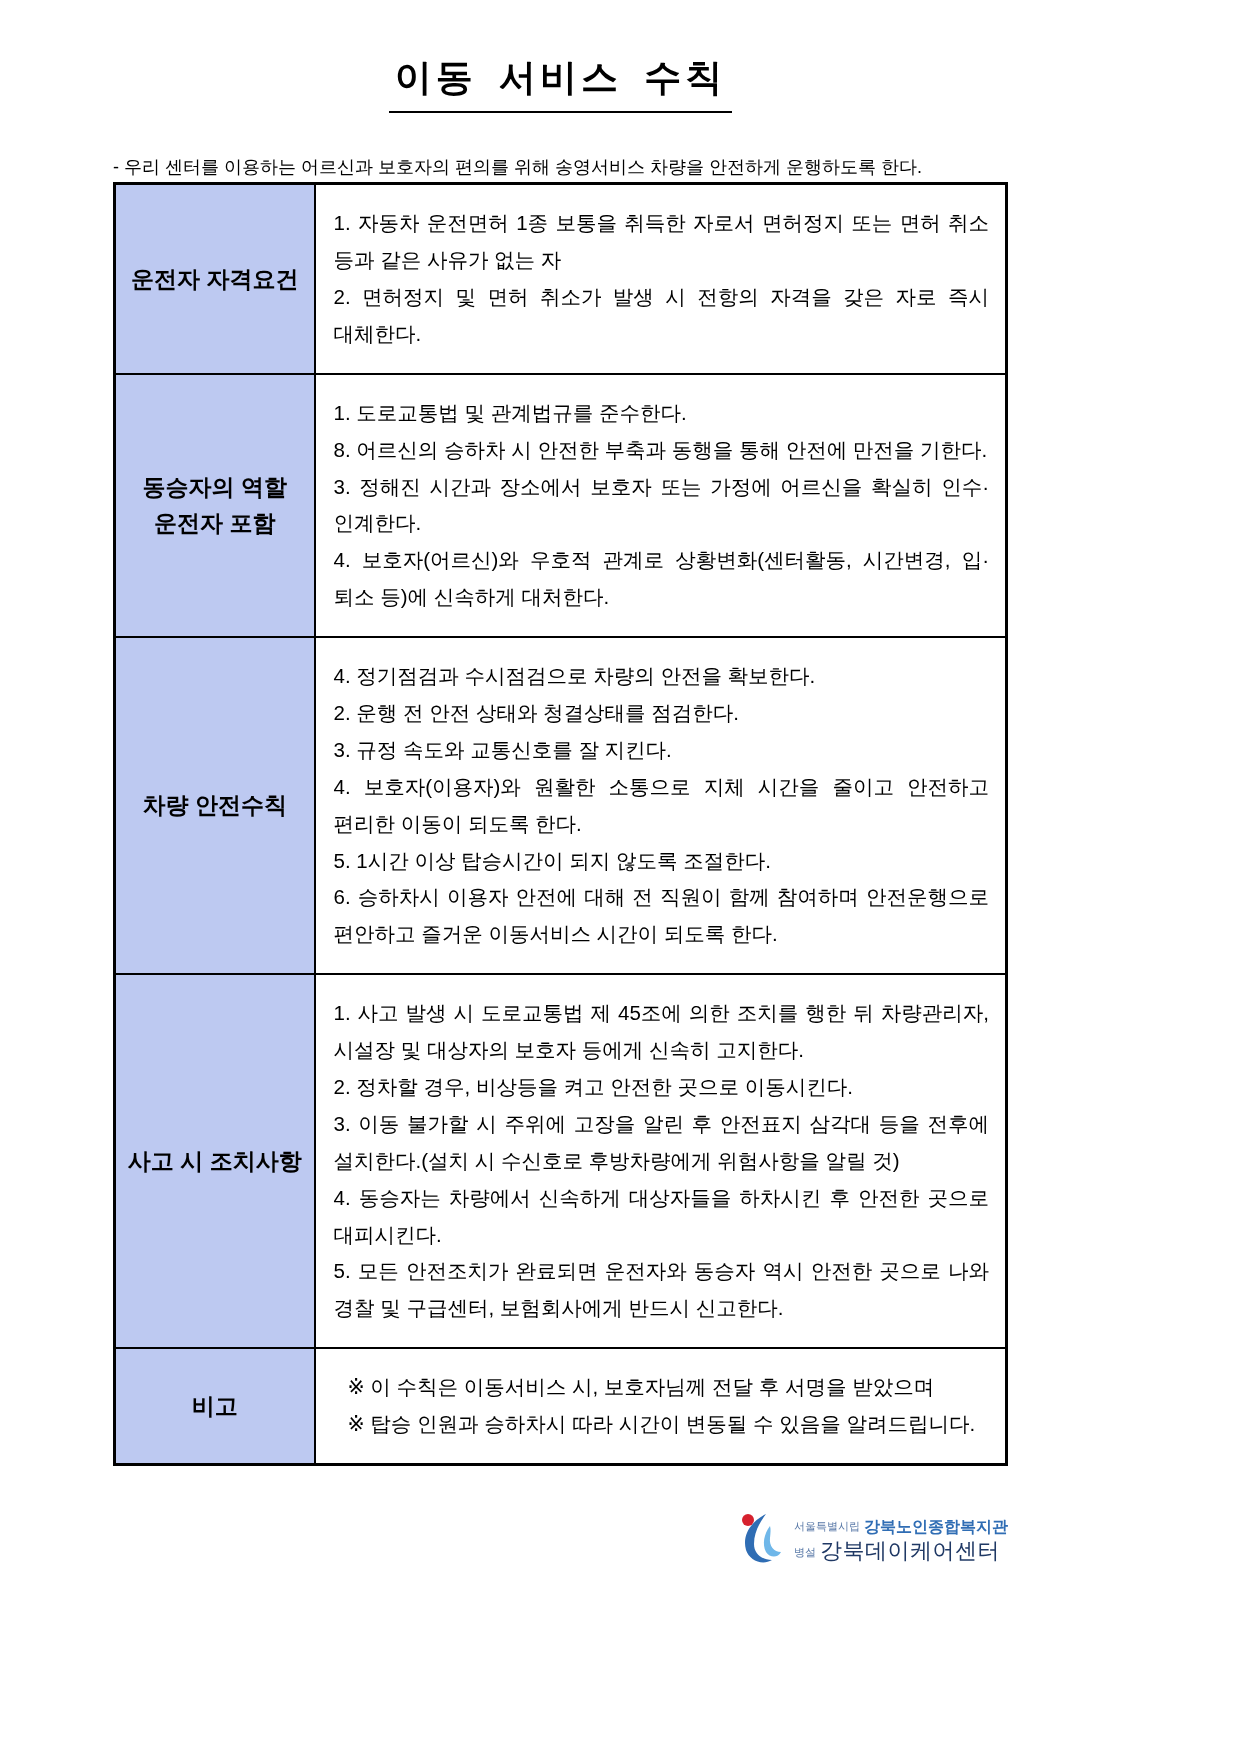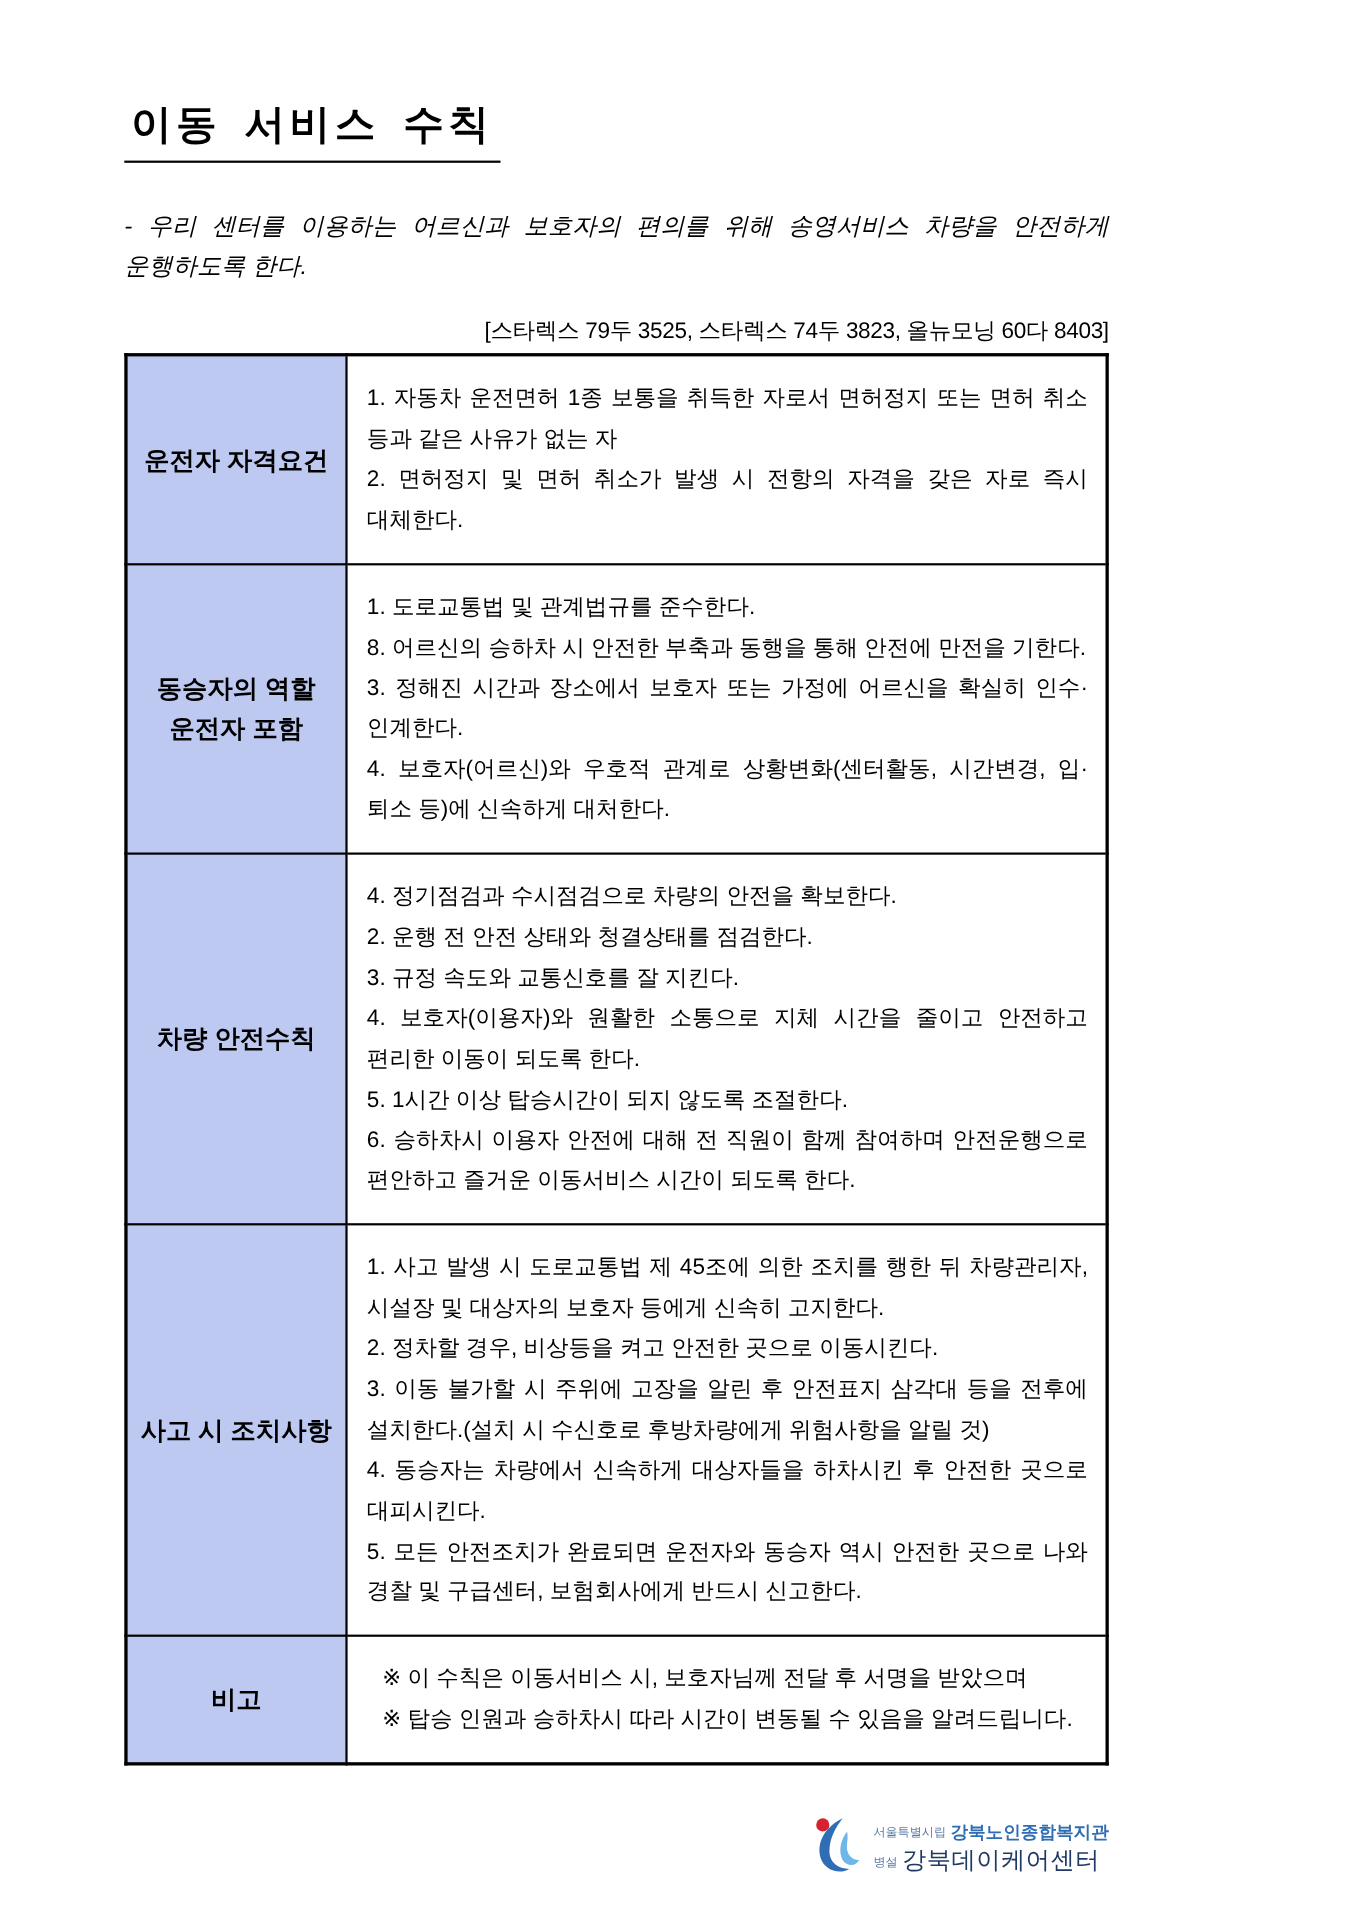--- a/index.html
+++ b/index.html
@@ -12,39 +12,38 @@
     color: #000000;
     overflow: hidden;
   }
   .page {
     position: absolute;
     left: 113px;
     top: 0;
     width: 895px;
   }
   .doc-title-wrap {
-    margin-top: 88px;
-    font-family: Liberation Serif, serif;
+    margin-top: 53px;
+    text-align: center;
   }
   .doc-title {
     display: inline-block;
     font-size: 37px;
     font-weight: bold;
     letter-spacing: 4px;
     padding: 0 6px 8px 6px;
     border-bottom: 2.5px solid #000;
     word-spacing: 8px;
   }
   .intro {
     margin-top: 40px;
-    font-size: 22px;
+    font-size: 18px;
     line-height: 1.62;
     text-align: justify;
     word-break: keep-all;
-    font-style: italic;
   }
   .vehicles {
     margin-top: 27px;
     margin-bottom: 7px;
     font-size: 20.5px;
     text-align: right;
     letter-spacing: -0.3px;
   }
   table.rules {
     width: 895px;
@@ -112,21 +111,20 @@
 <body>
 
 <div class="page">
 
   <div class="doc-title-wrap">
     <span class="doc-title">이동 서비스 수칙</span>
   </div>
 
   <p class="intro">- 우리 센터를 이용하는 어르신과 보호자의 편의를 위해 송영서비스 차량을 안전하게 운행하도록 한다.</p>
 
-  <p class="vehicles">[스타렉스 79두 3525, 스타렉스 74두 3823, 올뉴모닝 60다 8403]</p>
 
   <table class="rules">
     <tbody>
         <tr>
           <th>
             <div>운전자 자격요건</div>
           </th>
           <td>
             <p>1. 자동차 운전면허 1종 보통을 취득한 자로서 면허정지 또는 면허 취소 등과 같은 사유가 없는 자</p>
             <p>2. 면허정지 및 면허 취소가 발생 시 전항의 자격을 갖은 자로 즉시 대체한다.</p>

